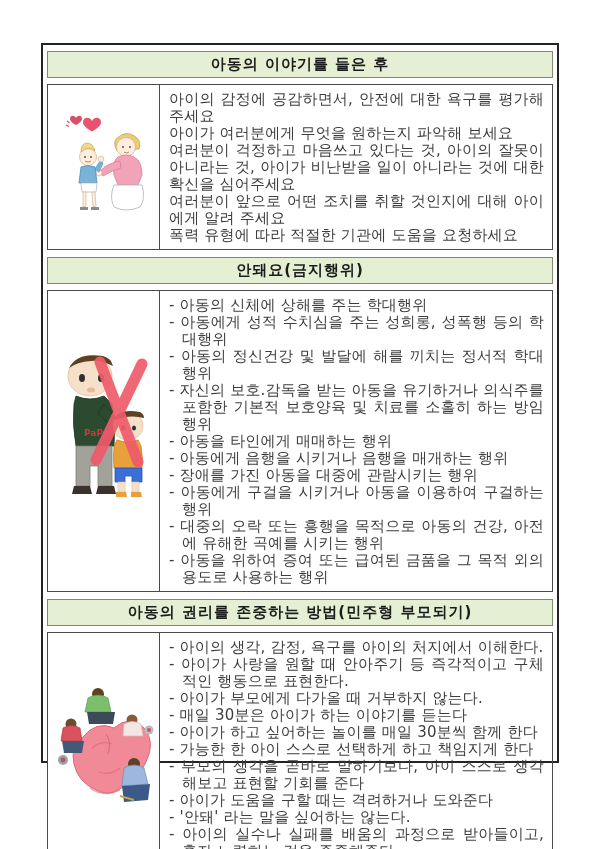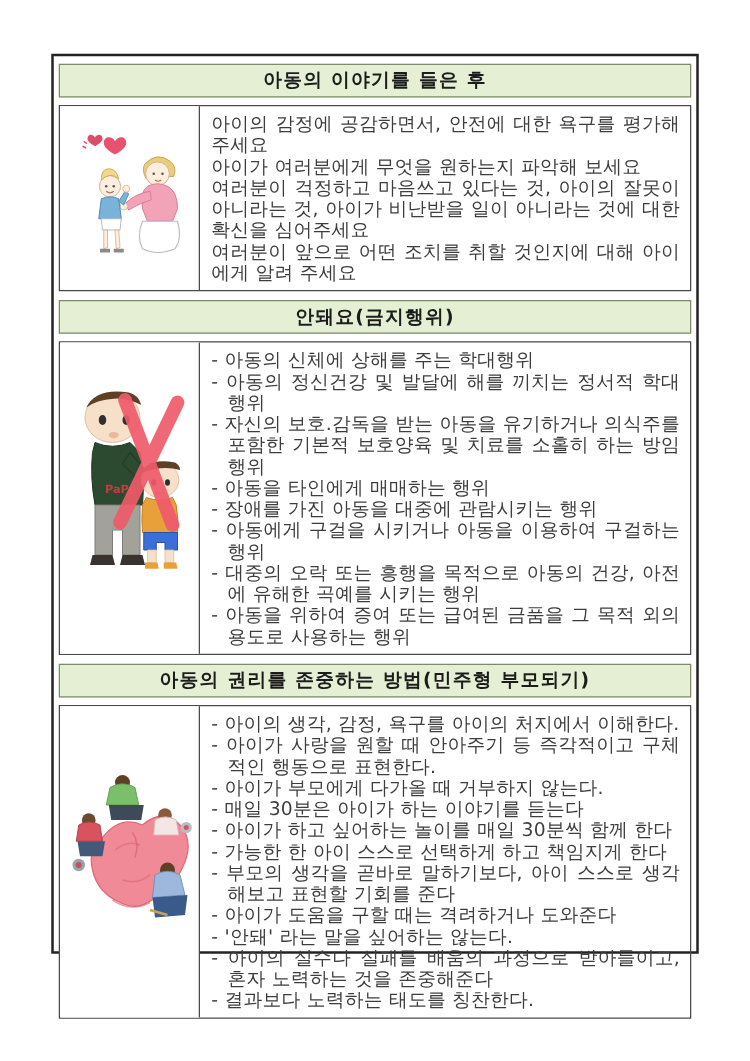--- a/index.html
+++ b/index.html
@@ -62,20 +62,21 @@
         <path d="M29 83 l3 0 l0 14 l-3 1z M38 83 l3 0 l1 14 l-3 1z" fill="#fdeedd" stroke="#d8b294" stroke-width="0.7"></path>
         <path d="M26 98 l8 0 l0 3 l-8 0z M37 98 l8 0 l0 3 l-8 0z" fill="#8a8a8a"></path>
       </svg>
     </div>
     <div class="text-cell">
 
     <div class="line">아이의 감정에 공감하면서, 안전에 대한 욕구를 평가해 주세요</div>
         <div class="line">아이가 여러분에게 무엇을 원하는지 파악해 보세요</div>
         <div class="line">여러분이 걱정하고 마음쓰고 있다는 것, 아이의 잘못이 아니라는 것, 아이가 비난받을 일이 아니라는 것에 대한 확신을 심어주세요</div>
         <div class="line">여러분이 앞으로 어떤 조치를 취할 것인지에 대해 아이에게 알려 주세요</div>
+        <div class="line">폭력 유형에 따라 적절한 기관에 도움을 요청하세요</div>
       </div>
   </div>
 
   <div class="section-header">
     <span>안돼요(금지행위)</span>
   </div>
   <div class="content-box box-2 dashed">
     <div class="illu-cell">
       <svg width="100" height="214" viewBox="0 0 100 214">
 
@@ -102,23 +103,25 @@
 
         <g stroke="#ef5b6b" stroke-width="11" stroke-linecap="round" opacity="0.92">
           <line x1="46" y1="28" x2="84" y2="128"></line>
           <line x1="88" y1="30" x2="42" y2="126"></line>
         </g>
       </svg>
     </div>
     <div class="text-cell">
 
     <div class="line">- 아동의 신체에 상해를 주는 학대행위</div>
+        <div class="line">- 아동에게 성적 수치심을 주는 성희롱, 성폭행 등의 학대행위</div>
         <div class="line">- 아동의 정신건강 및 발달에 해를 끼치는 정서적 학대행위</div>
         <div class="line">- 자신의 보호.감독을 받는 아동을 유기하거나 의식주를 포함한 기본적 보호양육 및 치료를 소홀히 하는 방임 행위</div>
         <div class="line">- 아동을 타인에게 매매하는 행위</div>
+        <div class="line">- 아동에게 음행을 시키거나 음행을 매개하는 행위</div>
         <div class="line">- 장애를 가진 아동을 대중에 관람시키는 행위</div>
         <div class="line">- 아동에게 구걸을 시키거나 아동을 이용하여 구걸하는 행위</div>
         <div class="line">- 대중의 오락 또는 흥행을 목적으로 아동의 건강, 아전에 유해한 곡예를 시키는 행위</div>
         <div class="line">- 아동을 위하여 증여 또는 급여된 금품을 그 목적 외의 용도로 사용하는 행위</div>
       </div>
   </div>
 
   <div class="section-header">
     <span>아동의 권리를 존중하는 방법(민주형 부모되기)</span>
   </div>

